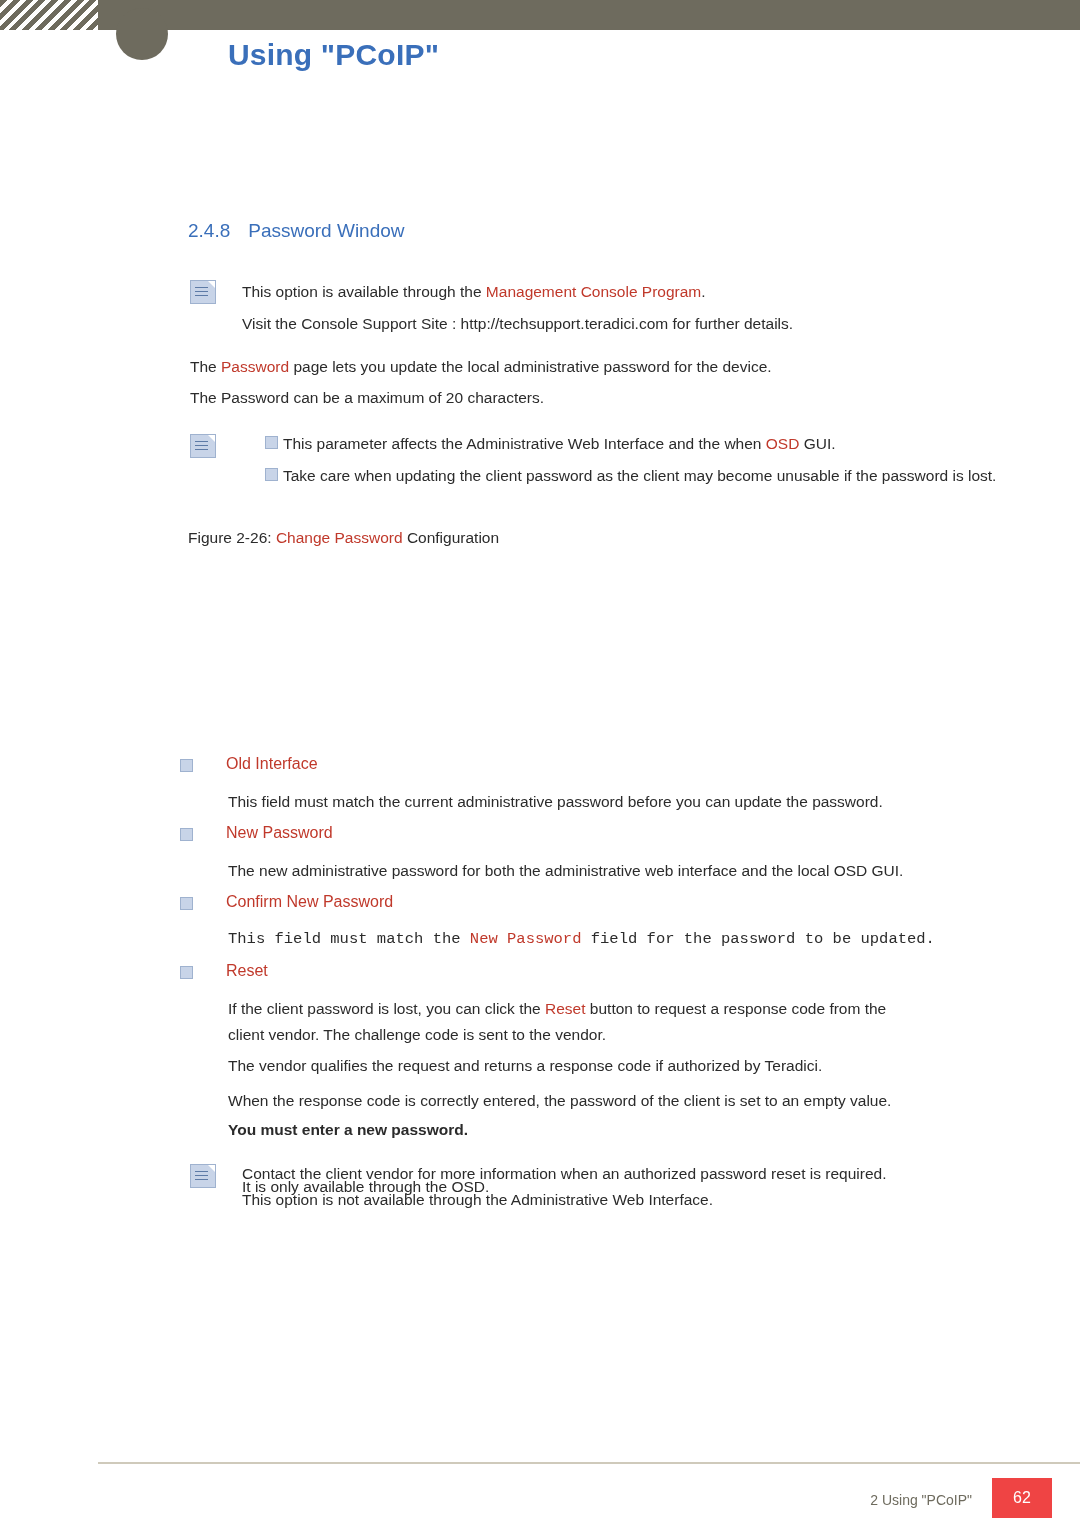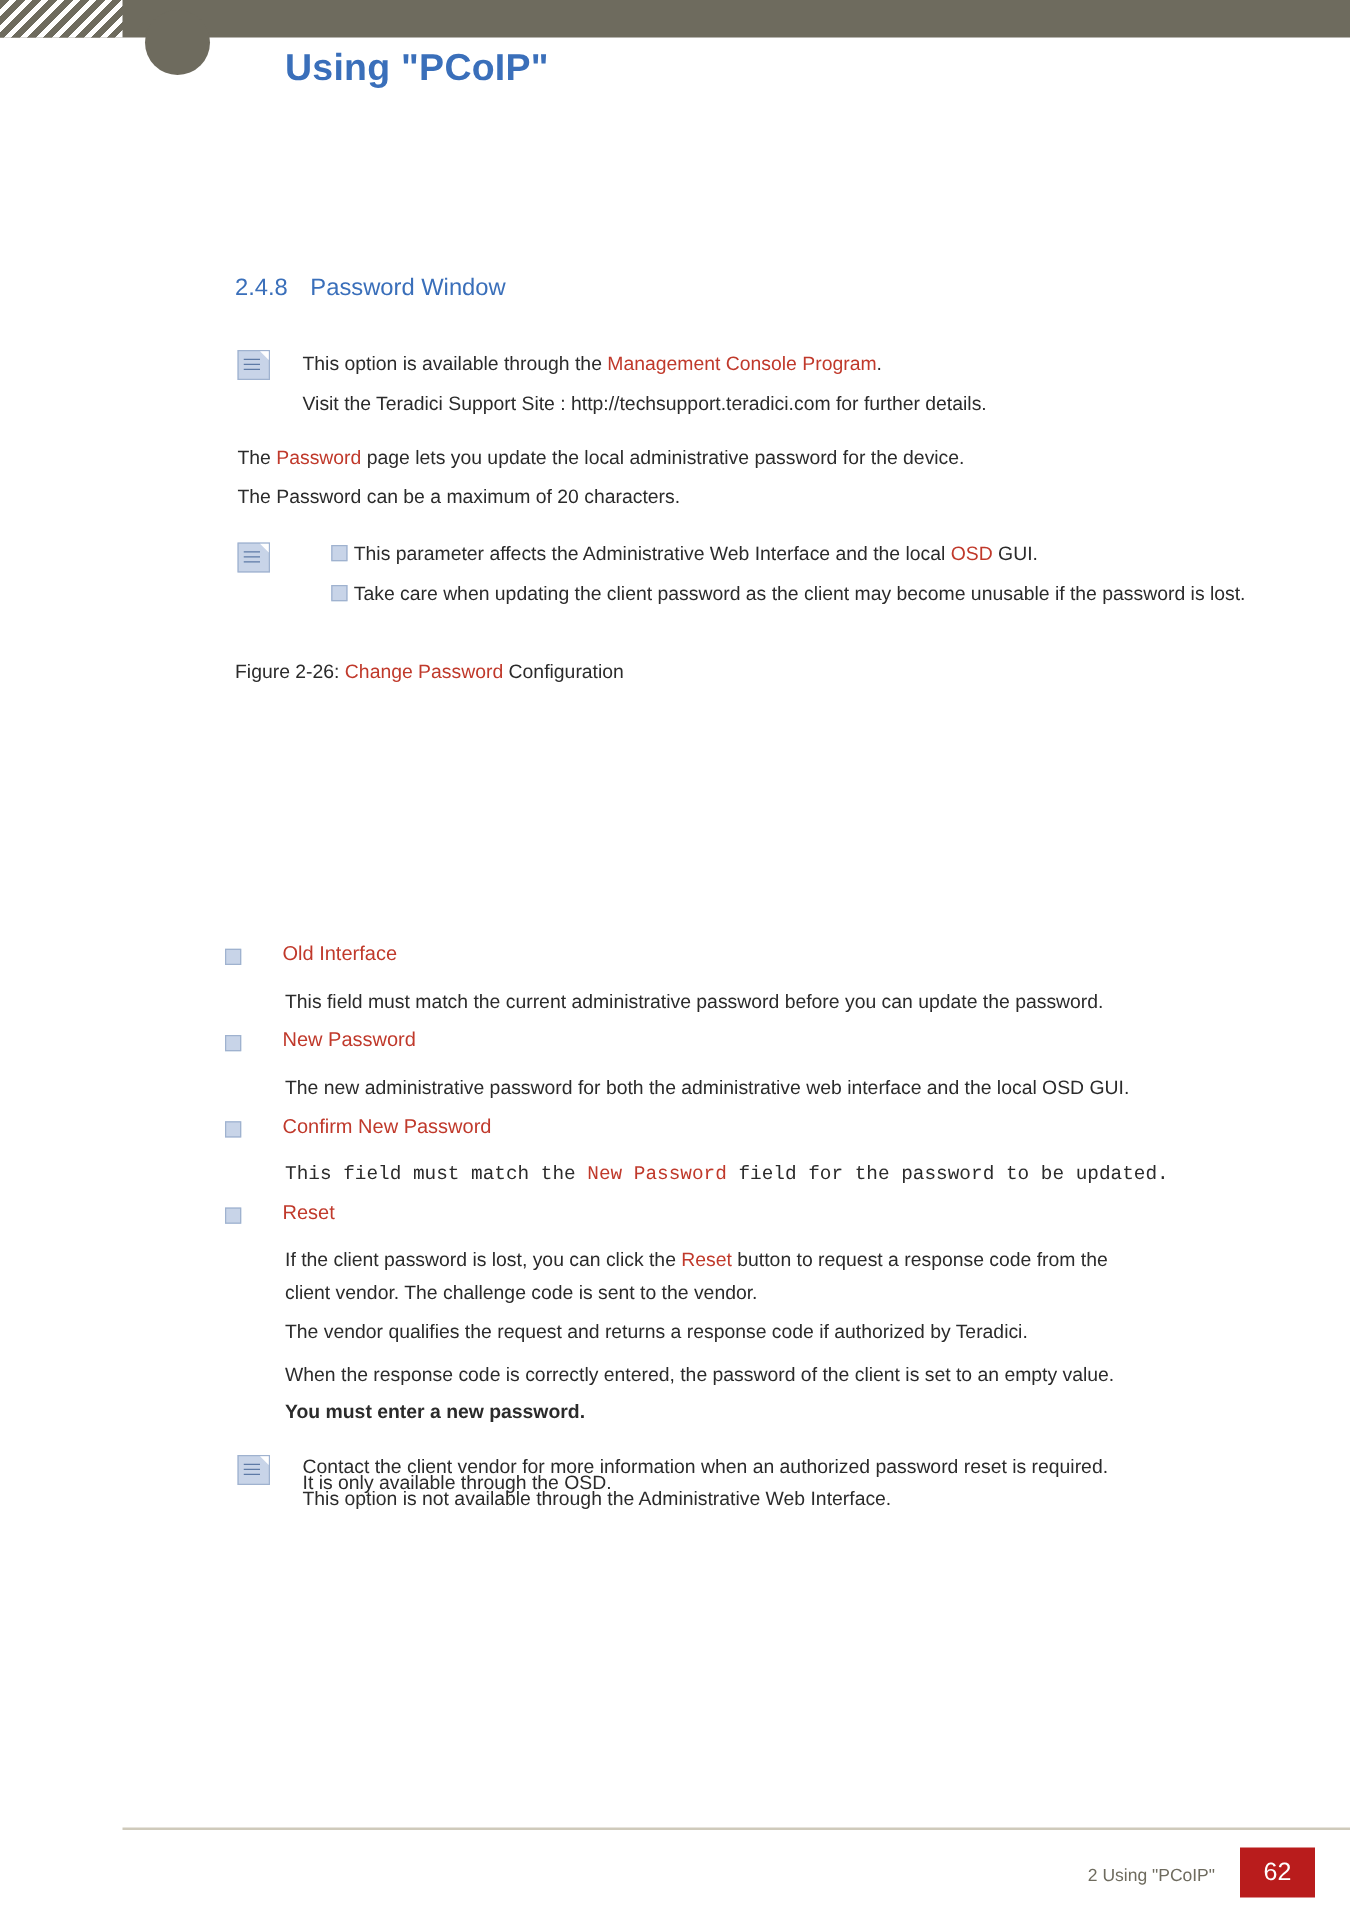--- a/index.html
+++ b/index.html
@@ -149,23 +149,23 @@
     font-size: 14px;
     color: #6e6b5e;
     white-space: nowrap;
   }
   .footer-pagebox {
     position: absolute;
     right: 28px;
     top: 1478px;
     width: 60px;
     height: 40px;
-    background: #b91c1c;
+    background: #ef4444;
     color: #ffffff;
-    font-size: 20px;
+    font-size: 16px;
     text-align: center;
     line-height: 40px;
   }
 </style>
 </head>
 <body>
 
 <div class="header">
   <div class="header-stripes"></div>
 </div>
@@ -180,36 +180,36 @@
 
   <div class="note-icon" style="left:190px; top:280px;">
     <div class="fold"></div>
     <div class="ln" style="top:6px;"></div>
     <div class="ln" style="top:10px;"></div>
     <div class="ln" style="top:14px;"></div>
   </div>
   <div class="para" style="left:242px; top:279px;">
     <span>This option is available through the </span><span class="red">Management Console Program</span><span>.</span>
   </div>
-  <div class="para" style="left:242px; top:311px;">Visit the Teradici Support Site : http://techsupport.teradici.com for further details.</div>
+  <div class="para" style="left:242px; top:311px;">Visit the Console Support Site : http://techsupport.teradici.com for further details.</div>
 
   <div class="para" style="left:190px; top:354px;">
     <span>The </span><span class="red">Password</span><span> page lets you update the local administrative password for the device.</span>
   </div>
   <div class="para" style="left:190px; top:385px;text-align:right;">The  Password can be a maximum of 20 characters.</div>
 
   <div class="note-icon" style="left:190px; top:434px;">
     <div class="fold"></div>
     <div class="ln" style="top:6px;"></div>
     <div class="ln" style="top:10px;"></div>
     <div class="ln" style="top:14px;"></div>
   </div>
   <div class="bullet-sq" style="left:265px; top:436px;"></div>
   <div class="para" style="left:283px; top:431px;">
-    <span>This parameter affects the Administrative Web Interface and the local </span><span class="red">OSD</span><span> GUI.</span>
+    <span>This parameter affects the Administrative Web Interface and the when </span><span class="red">OSD</span><span> GUI.</span>
   </div>
   <div class="bullet-sq" style="left:265px; top:468px;"></div>
   <div class="para wrap" style="left:283px; top:463px; width:748px;">Take care when updating the client password as the client may become unusable if the password is lost.</div>
 
   <div class="figcap">
     <span>Figure 2-26:</span>
     <span class="red">Change Password</span>
     <span>Configuration</span>
   </div>
 

